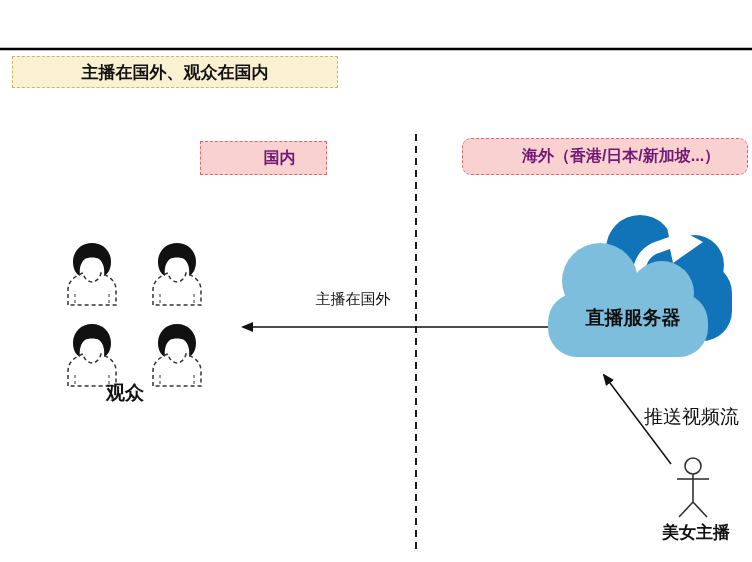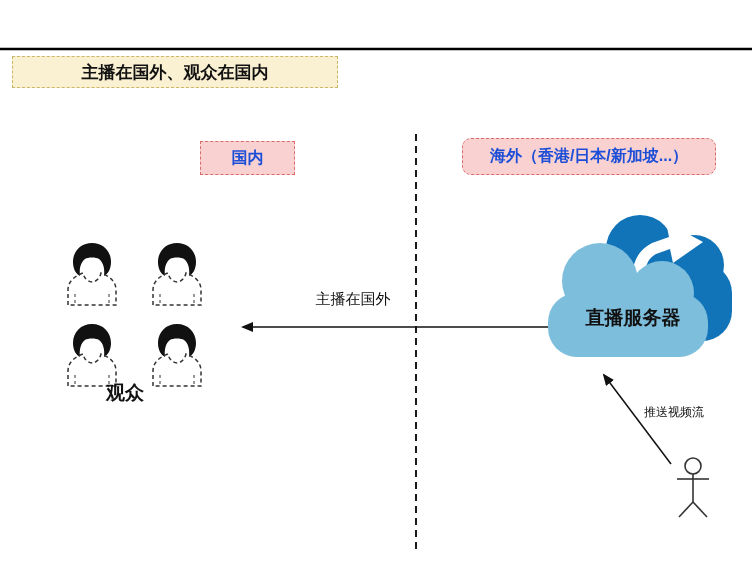--- a/index.html
+++ b/index.html
@@ -1,29 +1,29 @@
 <!DOCTYPE html>
 <html><head>
 <meta charset="utf-8">
 <style>
   html,body{margin:0;padding:0;background:#ffffff;font-family:"Liberation Sans",sans-serif;}
   .canvas{position:relative;width:752px;height:562px;background:#ffffff;overflow:hidden;margin-top:46px;}
   .banner{position:absolute;left:12px;top:10px;width:324px;height:30px;background:#FAF0D2;
           border:1px dashed #C9B765;font-weight:bold;font-size:17px;color:#111;
           display:flex;align-items:center;justify-content:center;}
   .region{position:absolute;background:#F8D1D0;border:1px dashed #DB6B6B;font-weight:bold;
-          font-size:16px;color:#1d4ed8;display:flex;align-items:center;justify-content:center;}
+          font-size:16px;color:#701a75;display:flex;align-items:center;justify-content:center;padding-left:32px;}
   .region-domestic{left:200px;top:95px;width:93px;height:32px;}
   .region-overseas{left:462px;top:92px;width:252px;height:35px;border-radius:9px;}
   .viewer-grid{position:absolute;left:63px;top:195px;display:grid;
                grid-template-columns:58px 58px;column-gap:27px;row-gap:15px;}
   .label{position:absolute;color:#111;}
   .viewers-label{left:55px;top:334px;width:140px;text-align:center;font-weight:bold;font-size:19px;}
   .pull-label{left:293px;top:244px;width:120px;text-align:center;font-size:15px;}
-  .push-label{left:644px;top:358px;width:100px;font-size:12px;}
+  .push-label{left:644px;top:358px;width:100px;font-size:19px;}
   .broadcaster-label{left:648px;top:475px;width:96px;text-align:center;font-weight:bold;font-size:17px;}
   svg.lines{position:absolute;left:0;top:0;}
   svg.cloud{position:absolute;left:540px;top:155px;}
 </style>
 </head>
 <body>
 
 <div class="canvas">
 
   <svg class="lines" width="752" height="562" viewBox="0 0 752 562">
@@ -98,14 +98,15 @@
       <circle cx="60" cy="80" r="38"></circle>
       <circle cx="122" cy="92" r="32"></circle>
       <rect x="8" y="92" width="160" height="64" rx="29"></rect>
     </g>
     <text x="93" y="123" text-anchor="middle" font-size="19" font-weight="bold" fill="#111">直播服务器</text>
   </svg>
 
   <div class="label viewers-label">观众</div>
   <div class="label pull-label">主播在国外</div>
   <div class="label push-label">推送视频流</div>
+  <div class="label broadcaster-label">美女主播</div>
 
 </div>
 
 </body></html>

